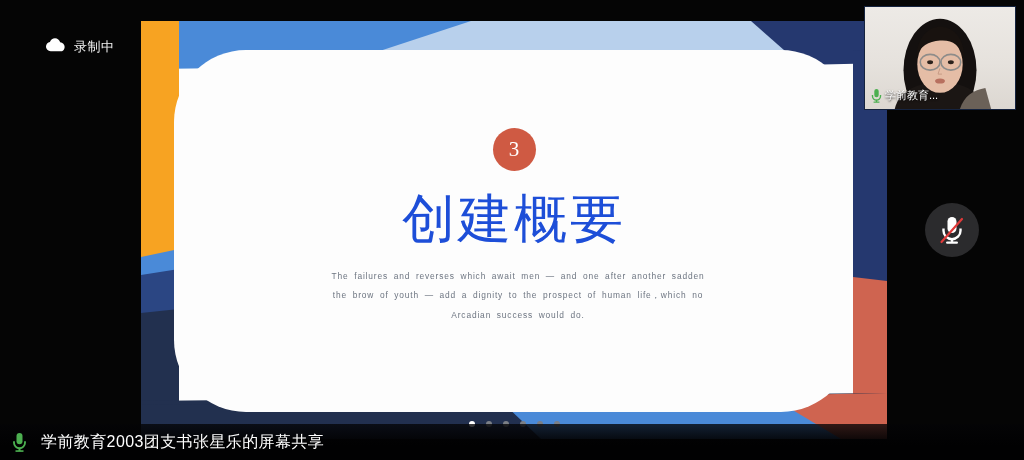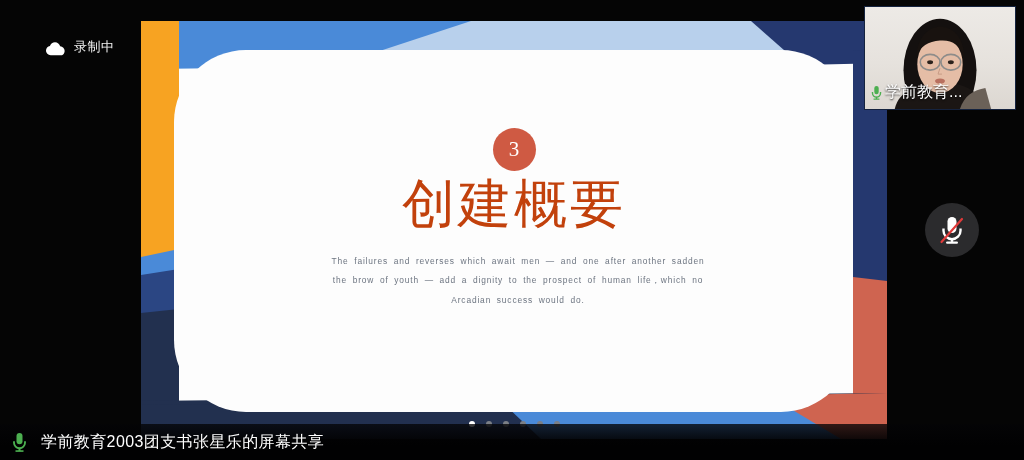--- a/index.html
+++ b/index.html
@@ -20,21 +20,21 @@
     background: #050505;
     overflow: hidden;
   }
 
   
   .rec-indicator {
     position: absolute;
     left: 46px;
     top: 38px;
     display: flex;
-    align-items: flex-end;
+    align-items: flex-start;
     gap: 8px;
     color: #f2f2f2;
     font-size: 13px;
     letter-spacing: 0.5px;
   }
   .cloud-ico { width: 20px; height: 14px; display: block; }
 
   
   .slide-stage {
     position: absolute;
@@ -75,22 +75,22 @@
     background: #cf5a43;
     color: #ffffff;
     display: flex;
     align-items: center;
     justify-content: center;
     font-size: 21px;
     font-family: "Liberation Serif", "DejaVu Serif", serif;
     line-height: 1;
   }
   .slide-title {
-    margin-top: 5px;
-    color: #c2410c;
+    margin-top: 20px;
+    color: #1d4ed8;
     font-size: 53px;
     font-weight: 400;
     letter-spacing: 3px;
     font-family: "DejaVu Sans", "Liberation Sans", sans-serif;
     line-height: 1.05;
   }
   .slide-body {
     margin-top: 20px;
     width: 380px;
     text-align: center;
@@ -134,21 +134,21 @@
   }
   .vt-person { position: absolute; inset: 0; }
   .vt-label {
     position: absolute;
     left: 6px;
     bottom: 6px;
     display: flex;
     align-items: center;
     gap: 3px;
     color: #ffffff;
-    font-size: 16px;
+    font-size: 11px;
     text-shadow: 0 1px 2px rgba(0,0,0,.85);
     z-index: 4;
   }
   .mic-green { width: 11px; height: 15px; display: block; }
 
   
   .mute-btn {
     position: absolute;
     left: 925px;
     top: 203px;

